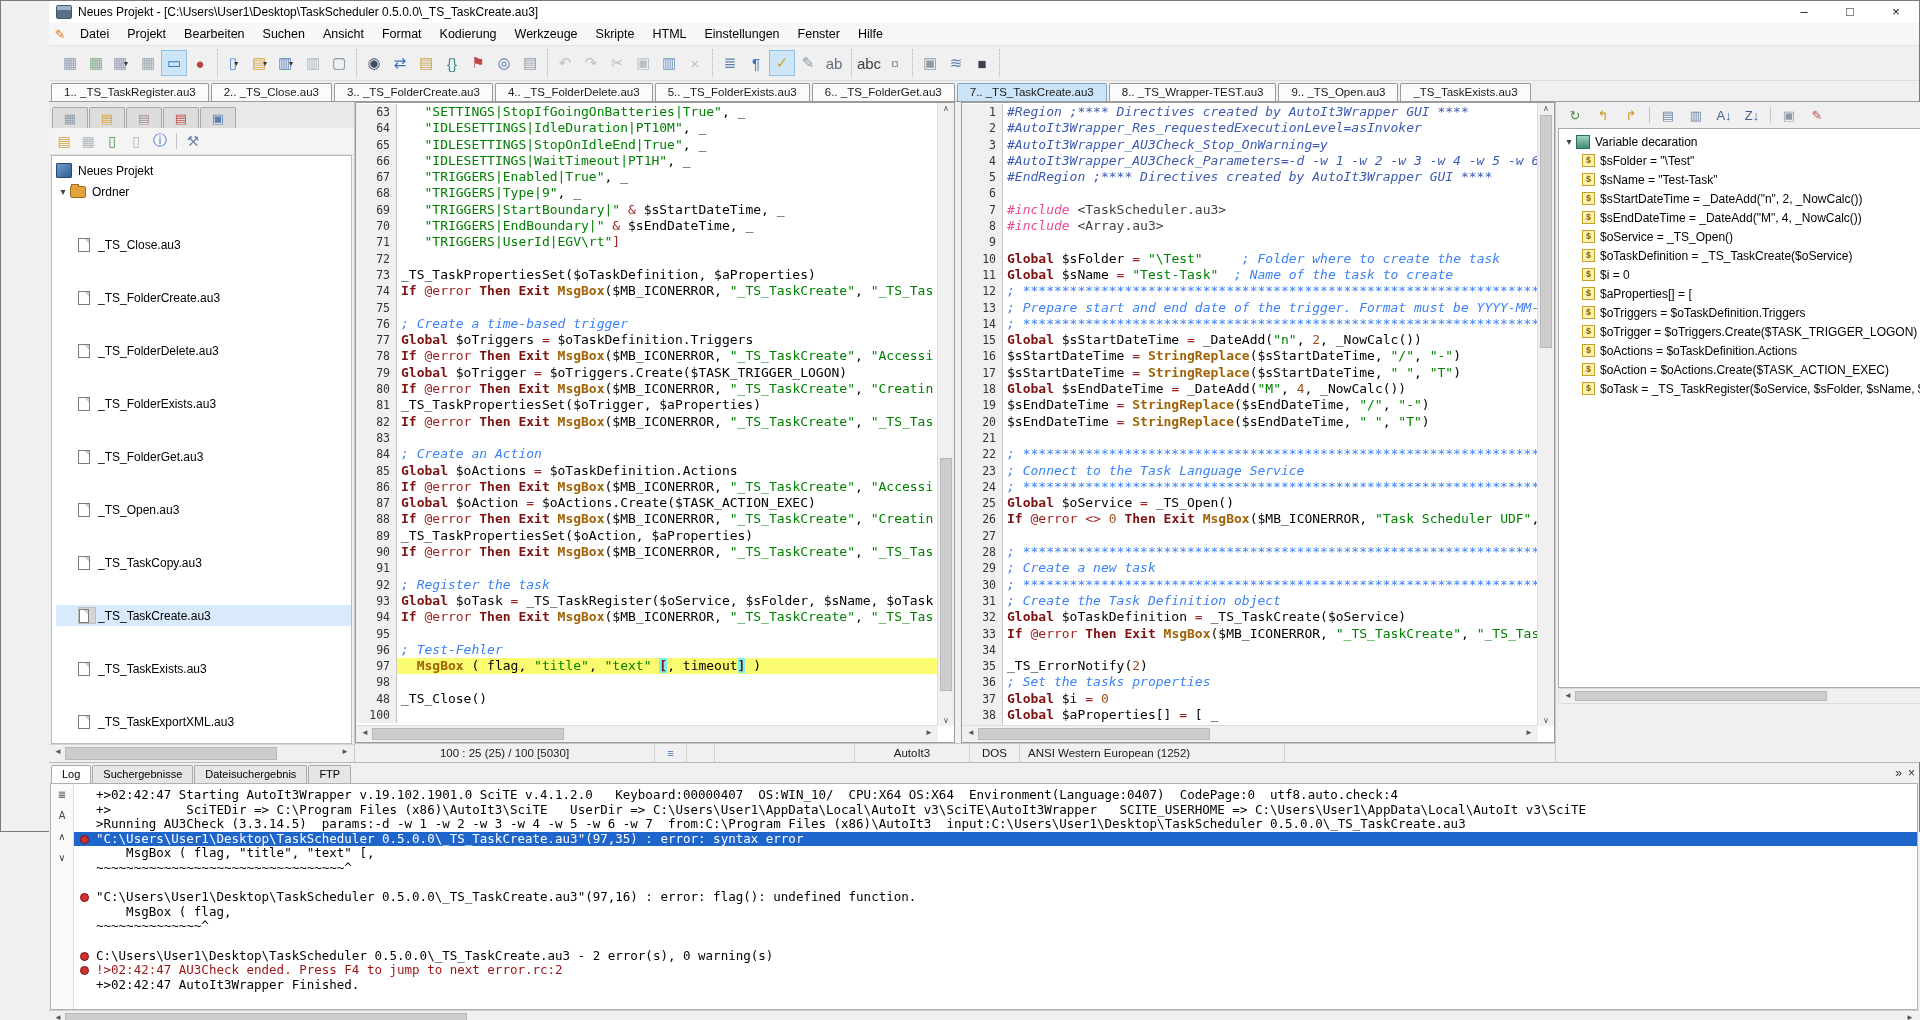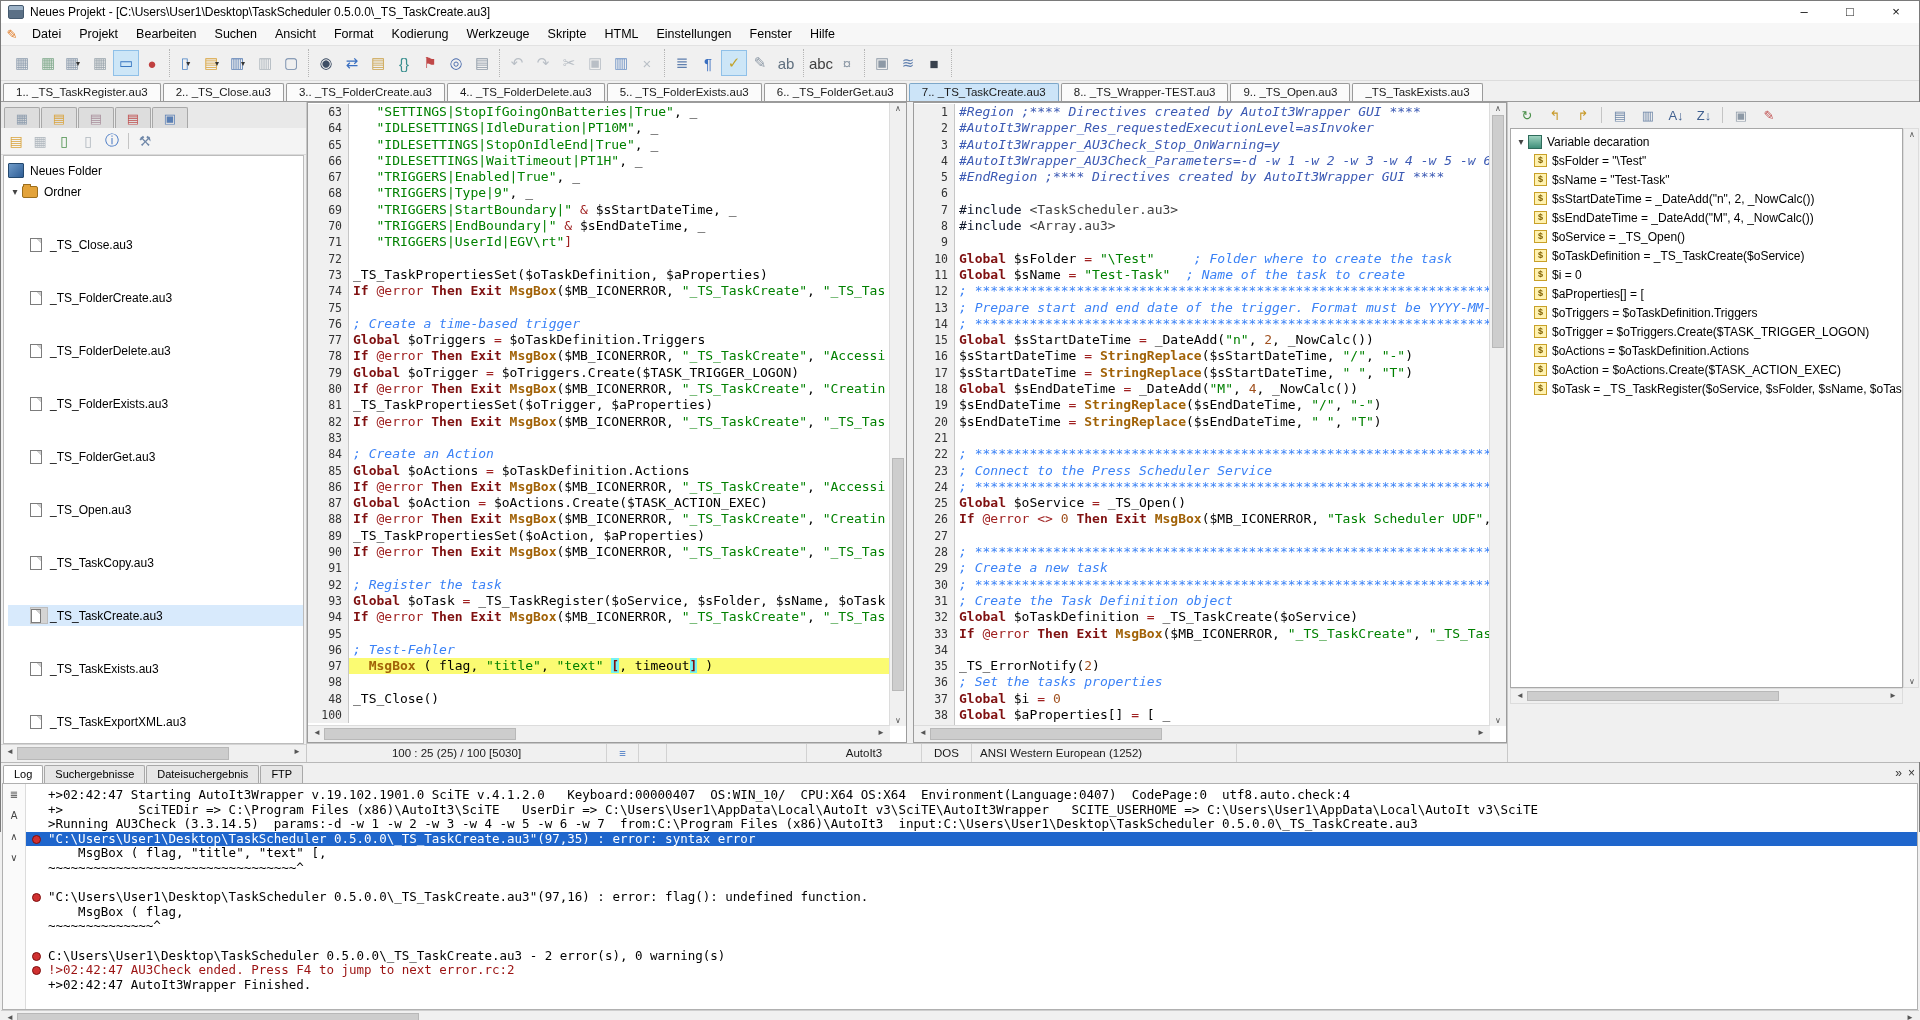--- a/index.html
+++ b/index.html
@@ -1,17 +1,17 @@
 <!DOCTYPE html>
 <html><head>
 <meta charset="utf-8">
 <style>
   html,body{margin:0;padding:0;width:1920px;height:1020px;overflow:hidden;
     font-family:"Liberation Sans",sans-serif;background:#f0f0f0;color:#000;}
-  .app{width:1920px;height:832px;display:flex;flex-direction:column;border:1px solid #7a7a7a;box-sizing:border-box;}
+  .app{width:1920px;height:832px;display:flex;flex-direction:column;border:1px solid #7a7a7a;box-sizing:border-box;padding-left:48px;}
   
   .titlebar{height:22px;background:#ffffff;display:flex;align-items:center;font-size:12px;flex:0 0 auto;}
   .app-icon{width:14px;height:12px;margin:0 6px 0 7px;background:linear-gradient(#9db3c8 0 4px,#5b7086 4px);border:1px solid #44596e;border-radius:2px;}
   .title-text{white-space:nowrap;}
   .win-controls{margin-left:auto;display:flex;height:22px;}
   .wc{width:46px;text-align:center;line-height:22px;font-size:13px;color:#111;}
   
   .menubar{height:22px;background:#f7f7f7;display:flex;align-items:center;font-size:12.5px;flex:0 0 auto;}
   .menu-icon{width:22px;text-align:center;font-size:13px;}
   .menu-item{padding:2px 9px;white-space:nowrap;}
@@ -53,21 +53,21 @@
   .editor{position:relative;background:#ffffff;border:1px solid #9c9c9c;box-sizing:border-box;overflow:hidden;}
   #ed1{width:600px;} #ed2{width:594px;}
   .esplit{width:6px;background:#f0f0f0;}
   .elines{position:absolute;left:0;top:1px;right:16px;bottom:16px;overflow:hidden;}
   .crow{display:flex;height:16.3px;line-height:16.3px;font-family:"DejaVu Sans Mono",monospace;font-size:13px;white-space:pre;}
   .ln{flex:0 0 34px;background:#f0f0f0;color:#333;text-align:right;padding-right:6px;border-right:1px solid #c6c6c6;font-size:11.5px;}
   .code{flex:1;padding-left:4px;}
   .crow.hl .code{background:#fbfb72;}
   .sg-t{color:#000000;} .sg-k{color:#7f1010;font-weight:bold;} .sg-f{color:#a16207;font-weight:bold;text-align:right;}
   .sg-s{color:#008000;} .sg-c{color:#3b82f6;font-style:italic;} .sg-d{color:#3c5ab4;font-style:italic;}
-  .sg-p{color:#0f172a;margin-top:20px;} .sg-i{color:#3f3f3f;font-weight:normal;}
+  .sg-p{color:#ec4899;font-style:italic;margin-top:20px;} .sg-i{color:#3f3f3f;font-weight:normal;}
   .sg-m{color:#9f2020;} .sg-n{color:#a0501e;} .sg-o{color:#9f2020;}
   .sg-b{background:#76f2f2;color:#7f1010;font-weight:bold;}
   .evscroll{position:absolute;top:0;right:0;bottom:16px;width:16px;background:#f0f0f0;border-left:1px solid #dcdcdc;}
   .ehscroll{position:absolute;left:0;right:16px;bottom:0;height:16px;background:#f0f0f0;border-top:1px solid #dcdcdc;}
   .vthumb{position:absolute;left:2px;right:2px;background:#cdcdcd;border:1px solid #b8b8b8;}
   .hthumb{position:absolute;top:2px;bottom:2px;background:#cdcdcd;border:1px solid #b8b8b8;}
   .sarr{position:absolute;font-size:8px;color:#555;width:16px;text-align:center;}
   .sarr.top{top:1px;} .sarr.bot{bottom:1px;} .sarr.left{left:1px;top:2px;} .sarr.right{right:1px;top:2px;}
   
   .statusrow{height:18px;display:flex;align-items:stretch;background:#f0f0f0;border-top:1px solid #c6c6c6;font-size:11.5px;color:#1a1a1a;}
@@ -306,21 +306,21 @@
             <span class="tb-glyph" style="color: rgb(58, 111, 192);">ⓘ</span>
           </span>
           <span class="ptool-sep"></span>
           <span class="ptool">
             <span class="tb-glyph" style="color: rgb(111, 135, 168);">⚒</span>
           </span>
         </div>
       <div class="ptree" id="ptree">
           <div class="trow">
             <span class="ico-project"></span>
-            <span>Neues Folder</span>
+            <span>Neues Projekt</span>
           </div>
           <div class="trow">
             <span class="chev">▾</span>
             <span class="ico-folder"></span>
             <span>Ordner</span>
           </div>
           <div class="trow file">
             <span class="ficon-box">
               <span class="ico-file"></span>
             </span>
@@ -514,21 +514,21 @@
               <div class="crow"><span class="ln">13</span><span class="code"><span class="sg-c">; Prepare start and end date of the trigger. Format must be YYYY-MM-</span></span></div>
               <div class="crow"><span class="ln">14</span><span class="code"><span class="sg-c">; **************************************************************************************</span></span></div>
               <div class="crow"><span class="ln">15</span><span class="code"><span class="sg-k">Global</span><span class="sg-t"> $sStartDateTime </span><span class="sg-o">=</span><span class="sg-t"> _DateAdd(</span><span class="sg-s">"n"</span><span class="sg-t">, </span><span class="sg-n">2</span><span class="sg-t">, _NowCalc())</span></span></div>
               <div class="crow"><span class="ln">16</span><span class="code"><span class="sg-t">$sStartDateTime </span><span class="sg-o">=</span><span class="sg-t"> </span><span class="sg-f">StringReplace</span><span class="sg-t">($sStartDateTime, </span><span class="sg-s">"/"</span><span class="sg-t">, </span><span class="sg-s">"-"</span><span class="sg-t">)</span></span></div>
               <div class="crow"><span class="ln">17</span><span class="code"><span class="sg-t">$sStartDateTime </span><span class="sg-o">=</span><span class="sg-t"> </span><span class="sg-f">StringReplace</span><span class="sg-t">($sStartDateTime, </span><span class="sg-s">" "</span><span class="sg-t">, </span><span class="sg-s">"T"</span><span class="sg-t">)</span></span></div>
               <div class="crow"><span class="ln">18</span><span class="code"><span class="sg-k">Global</span><span class="sg-t"> $sEndDateTime </span><span class="sg-o">=</span><span class="sg-t"> _DateAdd(</span><span class="sg-s">"M"</span><span class="sg-t">, </span><span class="sg-n">4</span><span class="sg-t">, _NowCalc())</span></span></div>
               <div class="crow"><span class="ln">19</span><span class="code"><span class="sg-t">$sEndDateTime </span><span class="sg-o">=</span><span class="sg-t"> </span><span class="sg-f">StringReplace</span><span class="sg-t">($sEndDateTime, </span><span class="sg-s">"/"</span><span class="sg-t">, </span><span class="sg-s">"-"</span><span class="sg-t">)</span></span></div>
               <div class="crow"><span class="ln">20</span><span class="code"><span class="sg-t">$sEndDateTime </span><span class="sg-o">=</span><span class="sg-t"> </span><span class="sg-f">StringReplace</span><span class="sg-t">($sEndDateTime, </span><span class="sg-s">" "</span><span class="sg-t">, </span><span class="sg-s">"T"</span><span class="sg-t">)</span></span></div>
               <div class="crow"><span class="ln">21</span><span class="code"></span></div>
               <div class="crow"><span class="ln">22</span><span class="code"><span class="sg-c">; **************************************************************************************</span></span></div>
-              <div class="crow"><span class="ln">23</span><span class="code"><span class="sg-c">; Connect to the Press Scheduler Service</span></span></div>
+              <div class="crow"><span class="ln">23</span><span class="code"><span class="sg-c">; Connect to the Task Language Service</span></span></div>
               <div class="crow"><span class="ln">24</span><span class="code"><span class="sg-c">; **************************************************************************************</span></span></div>
               <div class="crow"><span class="ln">25</span><span class="code"><span class="sg-k">Global</span><span class="sg-t"> $oService </span><span class="sg-o">=</span><span class="sg-t"> _TS_Open()</span></span></div>
               <div class="crow"><span class="ln">26</span><span class="code"><span class="sg-k">If</span><span class="sg-t"> </span><span class="sg-m">@error</span><span class="sg-t"> </span><span class="sg-o">&lt;&gt;</span><span class="sg-t"> </span><span class="sg-n">0</span><span class="sg-t"> </span><span class="sg-k">Then</span><span class="sg-t"> </span><span class="sg-k">Exit</span><span class="sg-t"> </span><span class="sg-f">MsgBox</span><span class="sg-t">($MB_ICONERROR, </span><span class="sg-s">"Task Scheduler UDF"</span><span class="sg-t">,</span></span></div>
               <div class="crow"><span class="ln">27</span><span class="code"></span></div>
               <div class="crow"><span class="ln">28</span><span class="code"><span class="sg-c">; **************************************************************************************</span></span></div>
               <div class="crow"><span class="ln">29</span><span class="code"><span class="sg-c">; Create a new task</span></span></div>
               <div class="crow"><span class="ln">30</span><span class="code"><span class="sg-c">; **************************************************************************************</span></span></div>
               <div class="crow"><span class="ln">31</span><span class="code"><span class="sg-c">; Create the Task Definition object</span></span></div>
               <div class="crow"><span class="ln">32</span><span class="code"><span class="sg-k">Global</span><span class="sg-t"> $oTaskDefinition </span><span class="sg-o">=</span><span class="sg-t"> _TS_TaskCreate($oService)</span></span></div>
               <div class="crow"><span class="ln">33</span><span class="code"><span class="sg-k">If</span><span class="sg-t"> </span><span class="sg-m">@error</span><span class="sg-t"> </span><span class="sg-k">Then</span><span class="sg-t"> </span><span class="sg-k">Exit</span><span class="sg-t"> </span><span class="sg-f">MsgBox</span><span class="sg-t">($MB_ICONERROR, </span><span class="sg-s">"_TS_TaskCreate"</span><span class="sg-t">, </span><span class="sg-s">"_TS_Tas</span></span></div>

